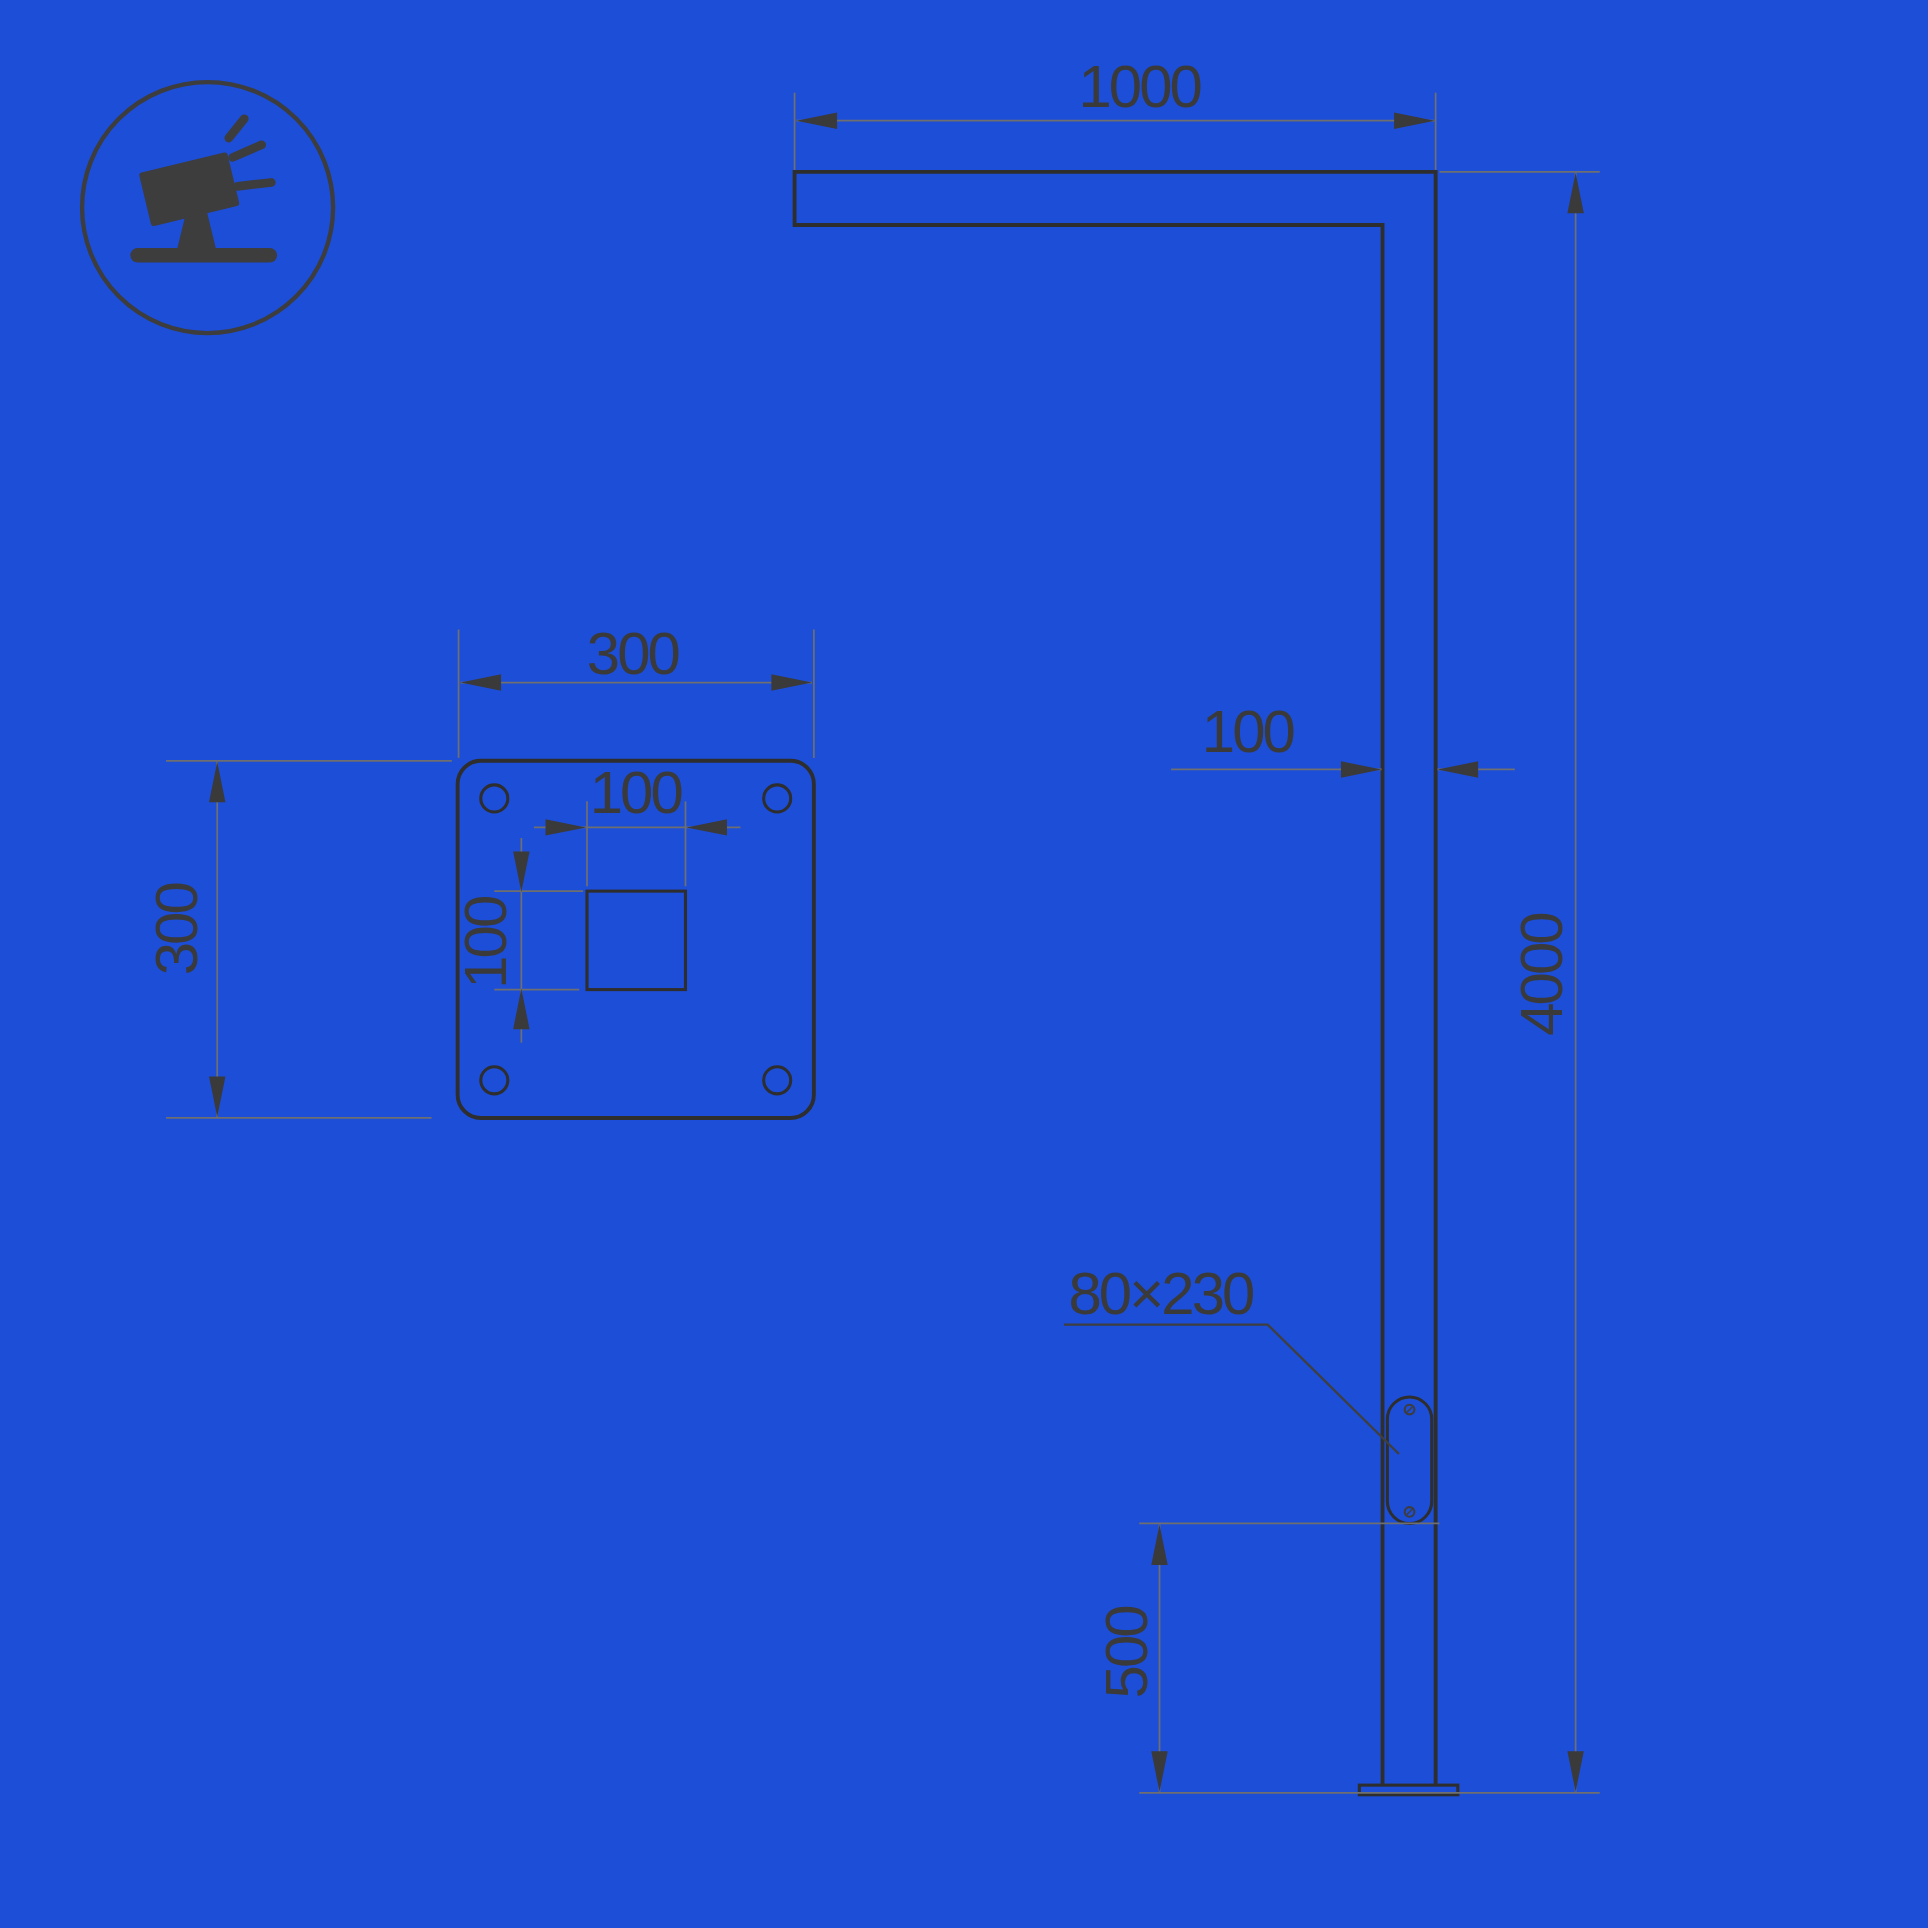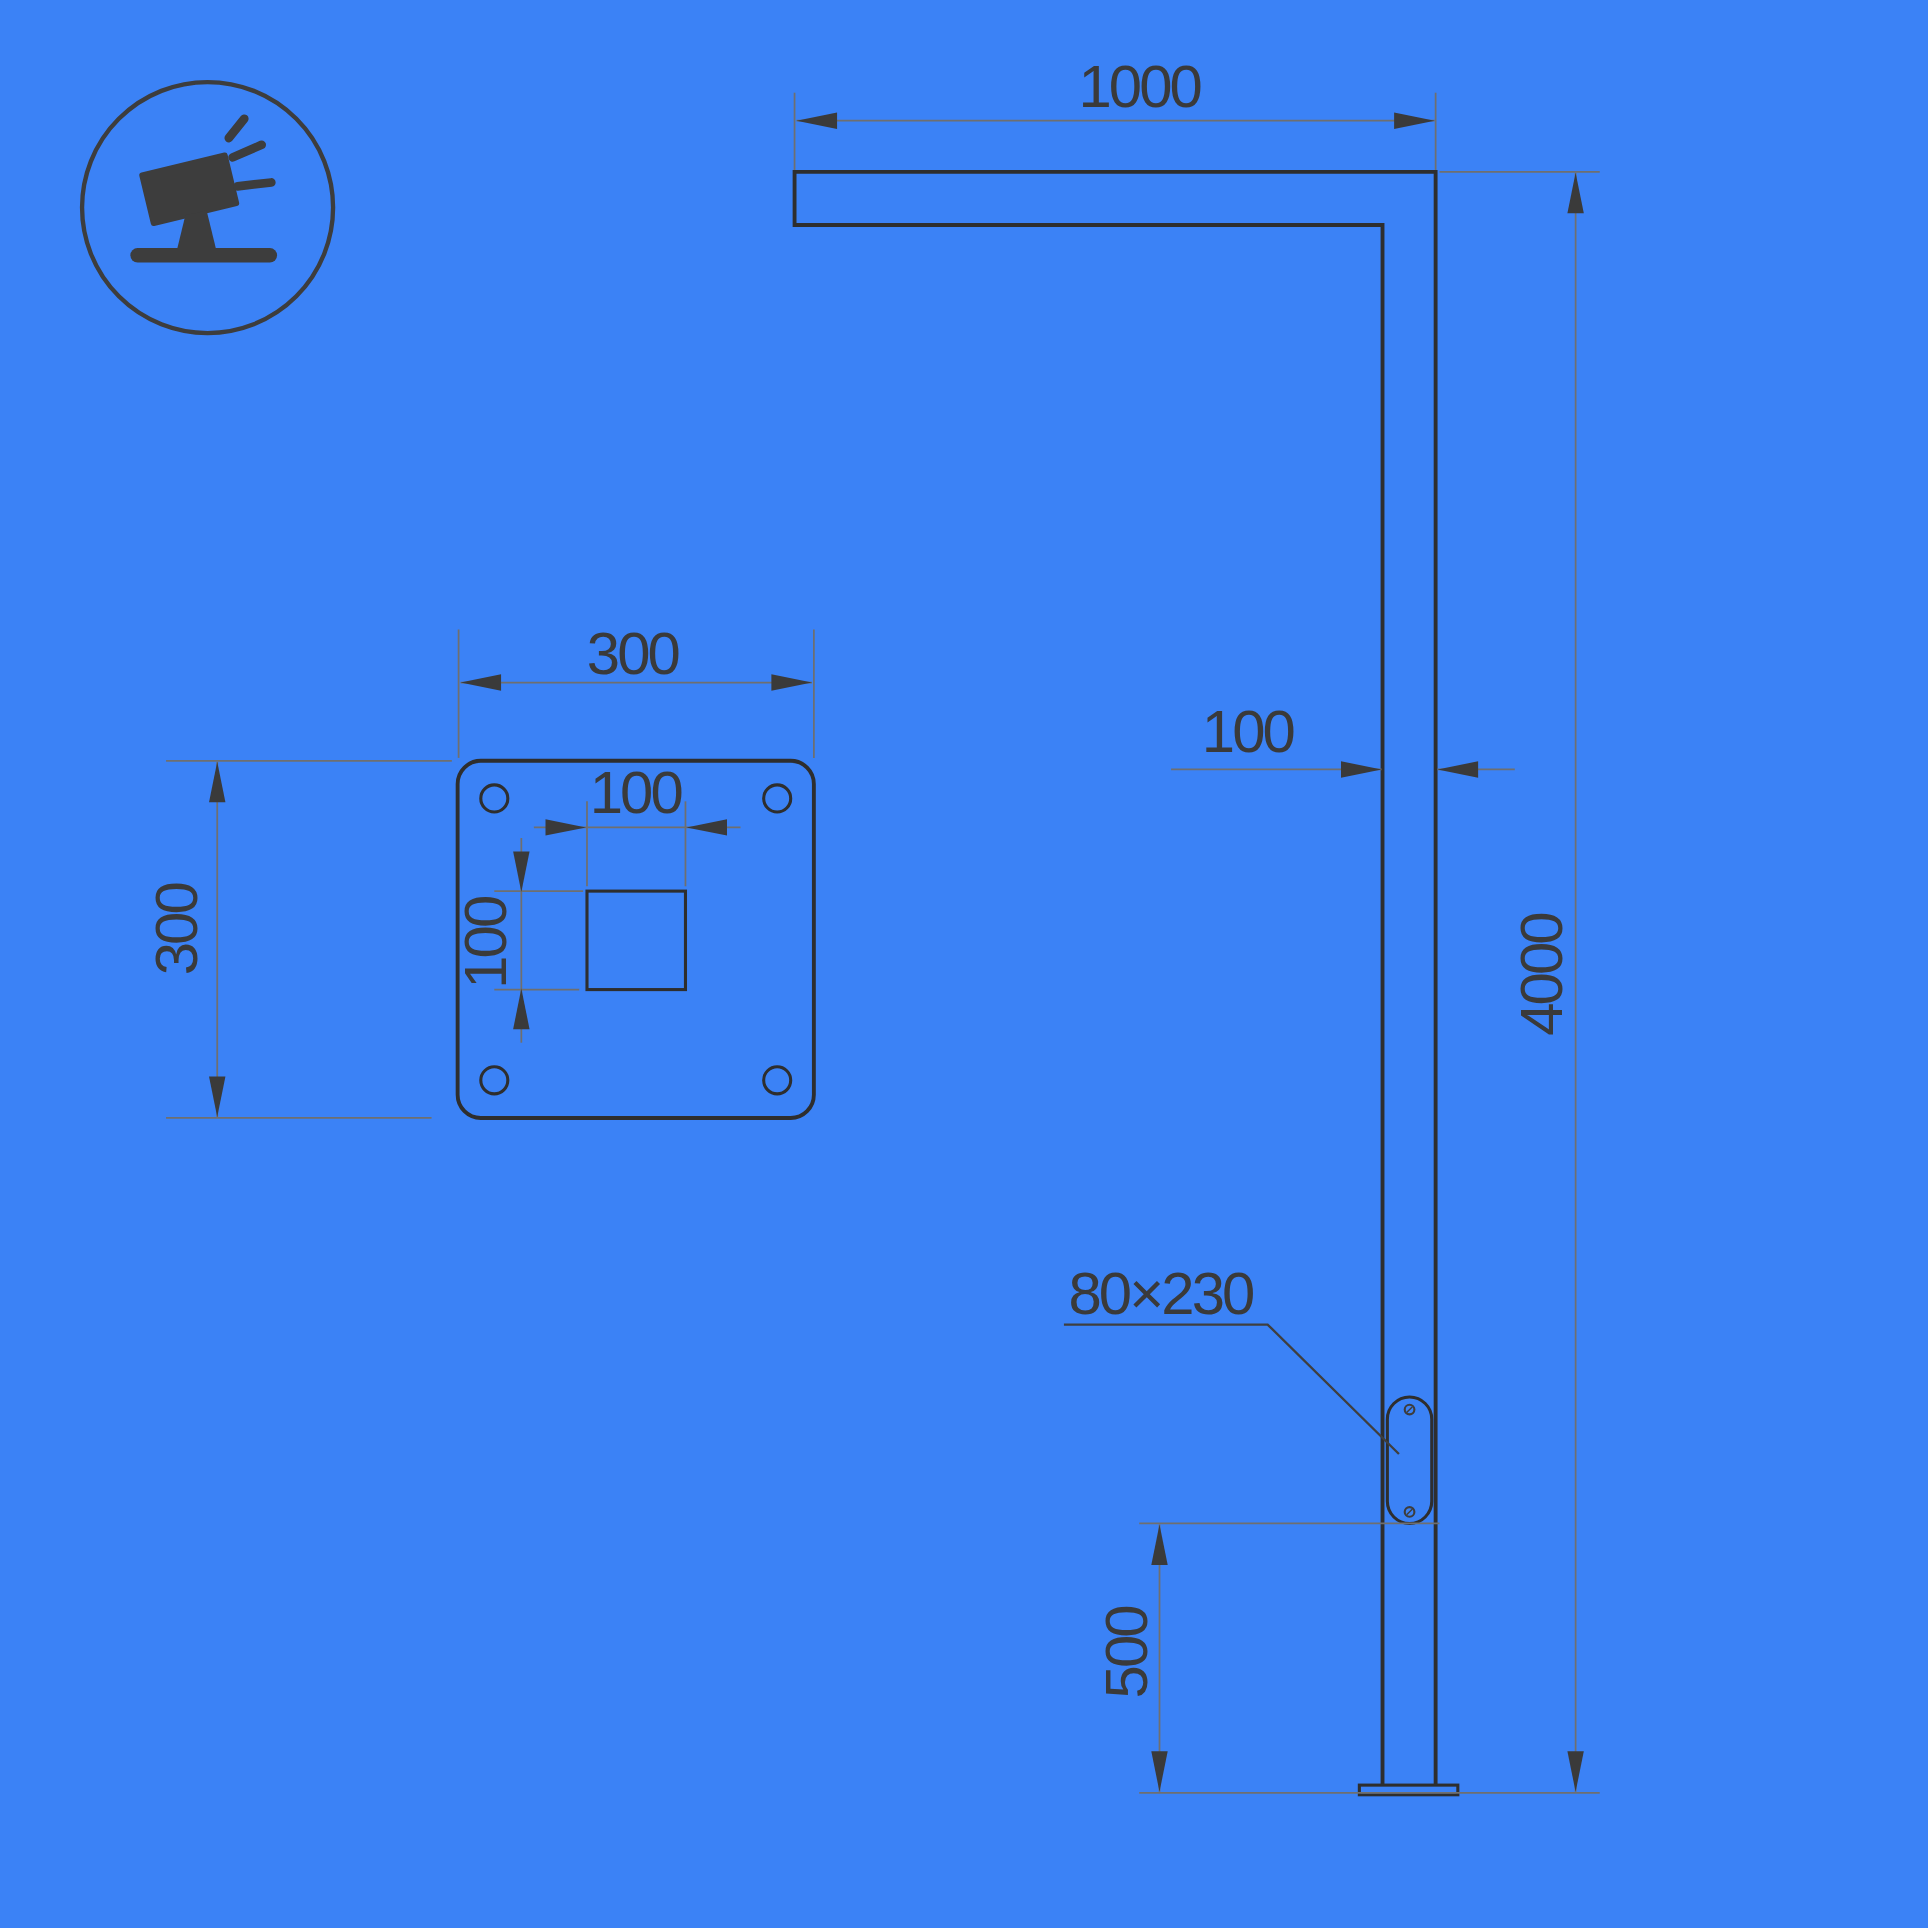--- a/index.html
+++ b/index.html
@@ -1,16 +1,16 @@
 <!DOCTYPE html>
 <html><head>
 <meta charset="utf-8">
 <style>
   html,body{margin:0;padding:0;background:#ffffff;}
-  .canvas-wrap{width:1928px;height:1928px;background:#3b82f6;overflow:hidden;}
+  .canvas-wrap{width:1928px;height:1928px;background:#1d4ed8;overflow:hidden;}
   svg{display:block;}
   .outline{stroke:#2e2e2e;stroke-width:4;fill:none;stroke-linejoin:miter;stroke-linecap:butt;}
   .outline-med{stroke:#2e2e2e;stroke-width:3.2;fill:none;}
   .thin{stroke:#6f6f6f;stroke-width:1.8;fill:none;}
   .leader{stroke:#3f3f3f;stroke-width:2.4;fill:none;}
   .arrow{fill:#3a3a3a;stroke:none;}
   .icon-fill{fill:#3d3d3d;stroke:none;}
   .icon-stroke{stroke:#3d3d3d;fill:none;}
   .dim{font-family:"Liberation Sans",sans-serif;font-size:62px;letter-spacing:-3px;fill:#3a3a3a;text-anchor:middle;}
 </style>

